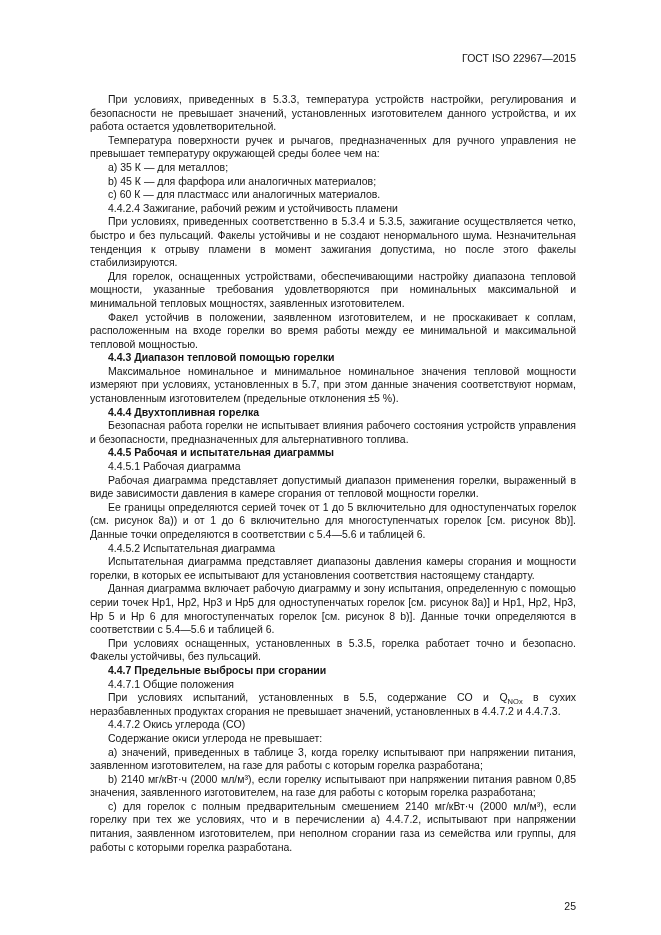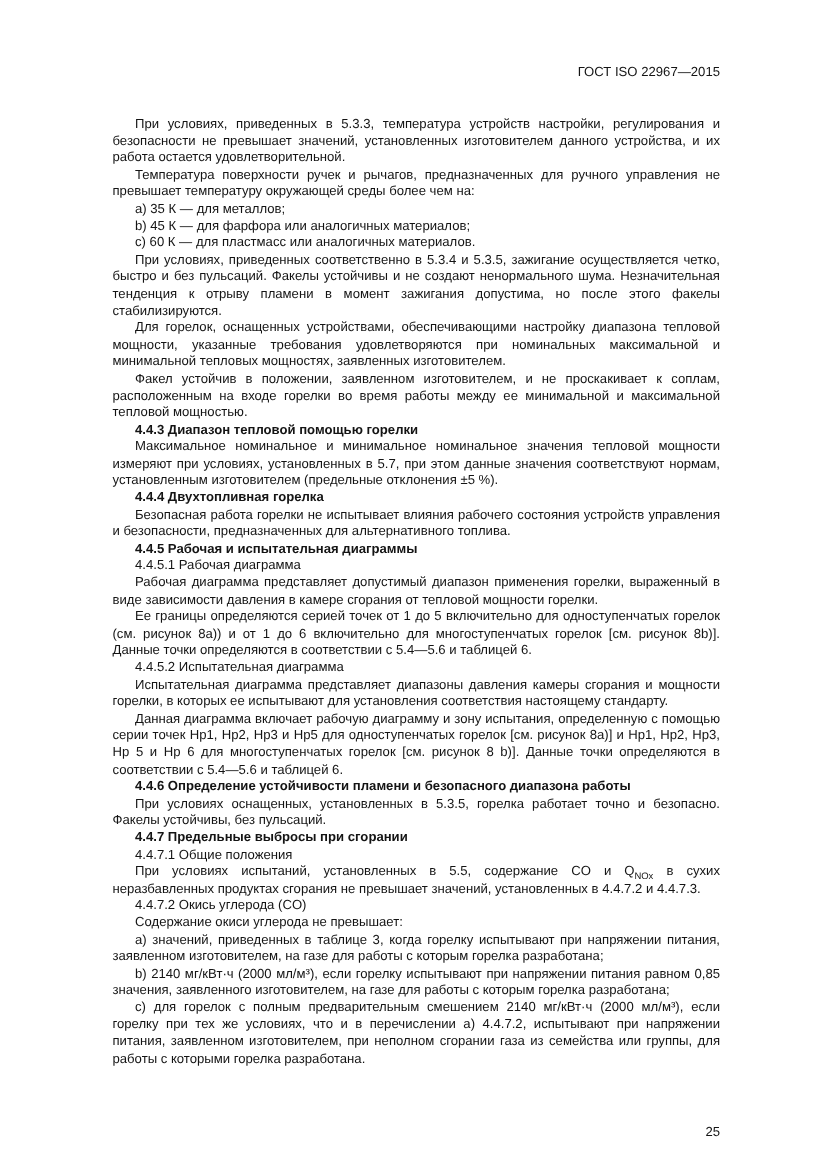--- a/index.html
+++ b/index.html
@@ -51,35 +51,35 @@
 
 <div class="page">
   <p class="doc-header">ГОСТ ISO 22967—2015</p>
 
   <div class="doc-body">
       <p class="block p">При условиях, приведенных в 5.3.3, температура устройств настройки, регулирования и безопасности не превышает значений, установленных изготовителем данного устройства, и их работа остается удовлетворительной.</p>
       <p class="block p">Температура поверхности ручек и рычагов, предназначенных для ручного управления не превышает температуру окружающей среды более чем на:</p>
       <p class="block li">a) 35 К — для металлов;</p>
       <p class="block li">b) 45 К — для фарфора или аналогичных материалов;</p>
       <p class="block li">c) 60 К — для пластмасс или аналогичных материалов.</p>
+      <p class="block h4">4.4.2.4 Зажигание, рабочий режим и устойчивость пламени</p>
       <p class="block p">При условиях, приведенных соответственно в 5.3.4 и 5.3.5, зажигание осуществляется четко, быстро и без пульсаций. Факелы устойчивы и не создают ненормального шума. Незначительная тенденция к отрыву пламени в момент зажигания допустима, но после этого факелы стабилизируются.</p>
       <p class="block p">Для горелок, оснащенных устройствами, обеспечивающими настройку диапазона тепловой мощности, указанные требования удовлетворяются при номинальных максимальной и минимальной тепловых мощностях, заявленных изготовителем.</p>
       <p class="block p">Факел устойчив в положении, заявленном изготовителем, и не проскакивает к соплам, расположенным на входе горелки во время работы между ее минимальной и максимальной тепловой мощностью.</p>
       <p class="block h3">4.4.3 Диапазон тепловой помощью горелки</p>
       <p class="block p">Максимальное номинальное и минимальное номинальное значения тепловой мощности измеряют при условиях, установленных в 5.7, при этом данные значения соответствуют нормам, установленным изготовителем (предельные отклонения ±5 %).</p>
       <p class="block h3">4.4.4 Двухтопливная горелка</p>
       <p class="block p">Безопасная работа горелки не испытывает влияния рабочего состояния устройств управления и безопасности, предназначенных для альтернативного топлива.</p>
       <p class="block h3">4.4.5 Рабочая и испытательная диаграммы</p>
       <p class="block h4">4.4.5.1 Рабочая диаграмма</p>
       <p class="block p">Рабочая диаграмма представляет допустимый диапазон применения горелки, выраженный в виде зависимости давления в камере сгорания от тепловой мощности горелки.</p>
       <p class="block p">Ее границы определяются серией точек от 1 до 5 включительно для одноступенчатых горелок (см. рисунок 8a)) и от 1 до 6 включительно для многоступенчатых горелок [см. рисунок 8b)]. Данные точки определяются в соответствии с 5.4—5.6 и таблицей 6.</p>
       <p class="block h4">4.4.5.2 Испытательная диаграмма</p>
       <p class="block p">Испытательная диаграмма представляет диапазоны давления камеры сгорания и мощности горелки, в которых ее испытывают для установления соответствия настоящему стандарту.</p>
       <p class="block p">Данная диаграмма включает рабочую диаграмму и зону испытания, определенную с помощью серии точек Hp1, Hp2, Hp3 и Hp5 для одноступенчатых горелок [см. рисунок 8a)] и Hp1, Hp2, Hp3, Hp 5 и Hp 6 для многоступенчатых горелок [см. рисунок 8 b)]. Данные точки определяются в соответствии с 5.4—5.6 и таблицей 6.</p>
-      <p class="block h3">4.4.6 Определение устойчивости пламени и безопасного диапазона работы</p>
       <p class="block p">При условиях оснащенных, установленных в 5.3.5, горелка работает точно и безопасно. Факелы устойчивы, без пульсаций.</p>
       <p class="block h3">4.4.7 Предельные выбросы при сгорании</p>
       <p class="block h4">4.4.7.1 Общие положения</p>
       <p class="block p"><span>При условиях испытаний, установленных в 5.5, содержание CO и Q</span><sub>NOx</sub><span> в сухих неразбавленных продуктах сгорания не превышает значений, установленных в 4.4.7.2 и 4.4.7.3.</span></p>
       <p class="block h4">4.4.7.2 Окись углерода (CO)</p>
       <p class="block p">Содержание окиси углерода не превышает:</p>
       <p class="block li">a) значений, приведенных в таблице 3, когда горелку испытывают при напряжении питания, заявленном изготовителем, на газе для работы с которым горелка разработана;</p>
       <p class="block li">b) 2140 мг/кВт·ч (2000 мл/м³), если горелку испытывают при напряжении питания равном 0,85 значения, заявленного изготовителем, на газе для работы с которым горелка разработана;</p>
       <p class="block li">c) для горелок с полным предварительным смешением 2140 мг/кВт·ч (2000 мл/м³), если горелку при тех же условиях, что и в перечислении a) 4.4.7.2, испытывают при напряжении питания, заявленном изготовителем, при неполном сгорании газа из семейства или группы, для работы с которыми горелка разработана.</p>
     </div>

